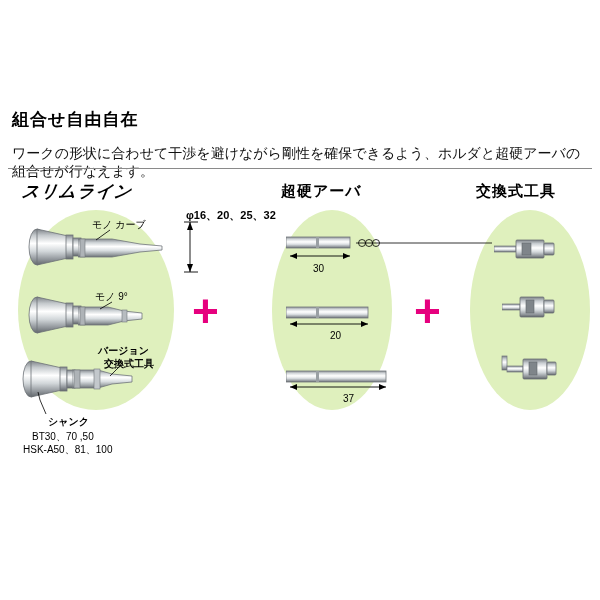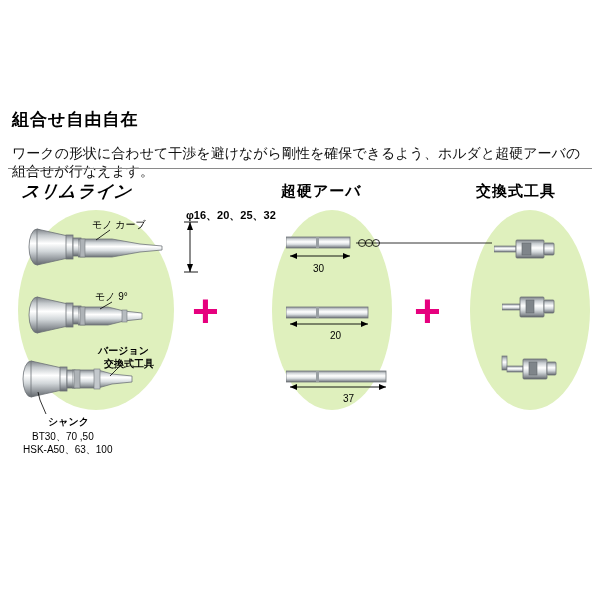--- a/index.html
+++ b/index.html
@@ -359,20 +359,20 @@
     <circle cx="369" cy="243" r="3.5" fill="none" stroke="#000" stroke-width="0.8"></circle>
     <circle cx="376" cy="243" r="3.5" fill="none" stroke="#000" stroke-width="0.8"></circle>
   </svg>
 
   <div class="lbl lbl-mono-curve">モノ カーブ</div>
   <div class="lbl lbl-mono3">モノ 9°</div>
   <div class="lbl lbl-hyper1">バージョン</div>
   <div class="lbl lbl-hyper2">交換式工具</div>
   <div class="lbl lbl-shank">シャンク</div>
   <div class="lbl lbl-bt">BT30、70 ,50</div>
-  <div class="lbl lbl-hsk">HSK-A50、63、100</div>
+  <div class="lbl lbl-hsk">HSK-A50、81、100</div>
 
   <div class="lbl lbl-phi">φ16、20、25、32</div>
   <div class="lbl lbl-25">30</div>
   <div class="lbl lbl-50">20</div>
   <div class="lbl lbl-75">37</div>
 
 </div>
 
 </body></html>

